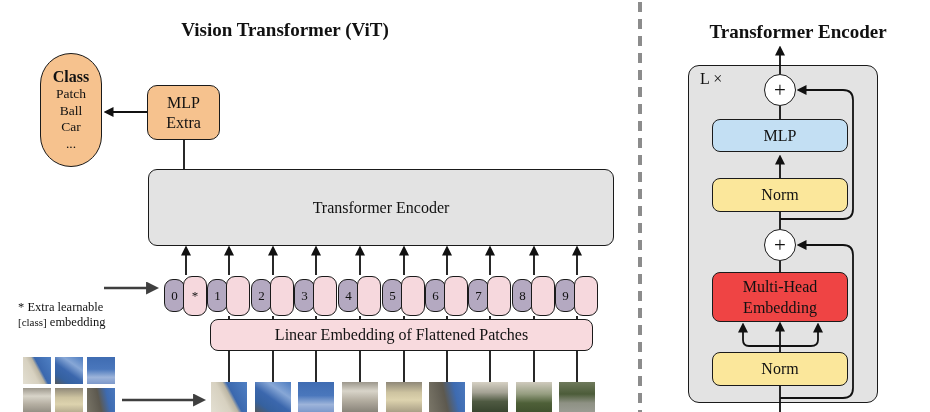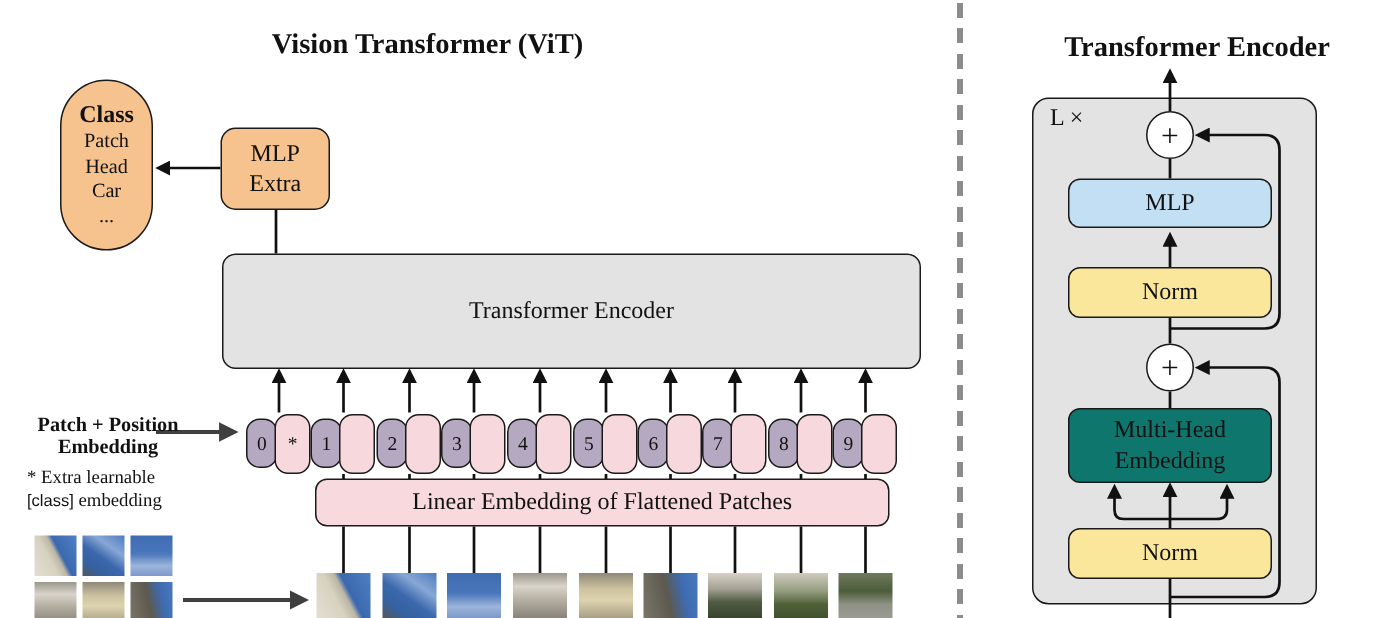--- a/index.html
+++ b/index.html
@@ -36,24 +36,24 @@
     position:absolute;border:1.4px solid #1a1a1a;border-radius:9px;box-sizing:border-box;
     display:flex;align-items:center;justify-content:center;font-size:13px;
   }
   .tok.purple{left:0;top:3px;width:21px;height:33px;}
   .tok.pink{left:19px;top:0;width:24px;height:40px;}
   .emb-label{
     position:absolute;left:2px;top:276px;width:140px;text-align:center;
     font-weight:bold;font-size:13.5px;line-height:14.5px;z-index:4;
   }
   .footnote{
-    position:absolute;left:18px;top:311px;font-size:12.5px;line-height:15px;
+    position:absolute;left:18px;top:300px;font-size:12.5px;line-height:15px;
     z-index:4;white-space:pre-wrap;
   }
-  .footnote code{font-family:Liberation Sans, sans-serif;font-size:11px;margin-top:20px;}
+  .footnote code{font-family:Liberation Serif, serif;font-size:11px;margin-top:20px;}
   .loop-label{position:absolute;left:700px;top:70px;font-size:16px;z-index:4;}
   .divider{
     position:absolute;left:638px;top:2px;width:4px;height:412px;z-index:1;
     background:repeating-linear-gradient(to bottom,#8c8c8c 0 10px,transparent 10px 17px);
   }
   .patch{position:absolute;top:382px;width:36px;height:30px;z-index:3;}
   .gcell{position:absolute;width:28px;height:27px;z-index:3;}
 </style>
 </head>
 <body>
@@ -129,21 +129,21 @@
       <path d="M780,398 L843,398 Q853,398 853,388 L853,255 Q853,245 843,245 L805,245" marker-end="url(#ah)"></path>
       <line x1="780" y1="386" x2="780" y2="412"></line>
     </g>
   </svg>
 
   <div class="abs title" style="left:105px;top:19px;width:360px;">Vision Transformer (ViT)</div>
 
   <div class="node class-oval" style="left: 40px; top: 53px; width: 62px; height: 114px; background: rgb(246, 194, 142);">
     <div class="heading">Class</div>
     <div class="item">Patch</div>
-    <div class="item">Head</div>
+    <div class="item">Ball</div>
     <div class="item">Car</div>
     <div class="item">...</div>
   </div>
 
   <div class="node" style="left: 147px; top: 85px; width: 73px; height: 55px; border-radius: 10px; background: rgb(246, 194, 142);">
     <div>MLP</div>
     <div>Extra</div>
   </div>
 
   <div class="node encoder-box" style="left: 148px; top: 169px; width: 466px; height: 77px; background: rgb(227, 227, 227);">
@@ -184,24 +184,20 @@
   </div>
   <div class="pair" style="left:512px;">
     <div class="tok purple" style="background: rgb(180, 169, 193);">8</div>
     <div class="tok pink" style="background: rgb(246, 216, 221);"></div>
   </div>
   <div class="pair" style="left:555px;">
     <div class="tok purple" style="background: rgb(180, 169, 193);">9</div>
     <div class="tok pink" style="background: rgb(246, 216, 221);"></div>
   </div>
 
-  <div class="emb-label">
-    <div>Patch + Position</div>
-    <div>Embedding</div>
-  </div>
 
   <div class="footnote"><span>* Extra learnable</span><br><code>[class]</code><span> embedding</span></div>
 
   <div class="node" style="left: 210px; top: 319px; width: 383px; height: 32px; background: rgb(248, 218, 222);">
     <div>Linear Embedding of Flattened Patches</div>
   </div>
 
   <div class="patch" style="left: 211px; background: linear-gradient(62deg, rgb(227, 223, 210) 0%, rgb(215, 209, 192) 38%, rgb(188, 182, 164) 52%, rgb(59, 104, 174) 60%, rgb(79, 128, 196) 100%);"></div>
   <div class="patch" style="left: 255px; background: linear-gradient(215deg, rgb(77, 124, 192) 0%, rgb(135, 167, 214) 30%, rgb(59, 103, 173) 55%, rgb(53, 97, 159) 78%, rgb(85, 88, 90) 100%);"></div>
   <div class="patch" style="left: 298px; background: linear-gradient(rgb(63, 108, 178) 0%, rgb(74, 119, 188) 45%, rgb(157, 180, 218) 75%, rgb(125, 153, 203) 100%);"></div>
@@ -236,21 +232,21 @@
   </div>
 
   <div class="node" style="left: 712px; top: 178px; width: 136px; height: 34px; background: rgb(251, 231, 155);">
     <div>Norm</div>
   </div>
 
   <div class="plus-circle" style="left:764px;top:229px;">
     <span>+</span>
   </div>
 
-  <div class="node" style="left: 712px; top: 272px; width: 136px; height: 50px; line-height: 21px; background: #0f766e;">
+  <div class="node" style="left: 712px; top: 272px; width: 136px; height: 50px; line-height: 21px; background: #ef4444;">
     <div>Multi-Head</div>
     <div>Embedding</div>
   </div>
 
   <div class="node" style="left: 712px; top: 352px; width: 136px; height: 34px; background: rgb(251, 231, 155);">
     <div>Norm</div>
   </div>
 
 </div>
 

